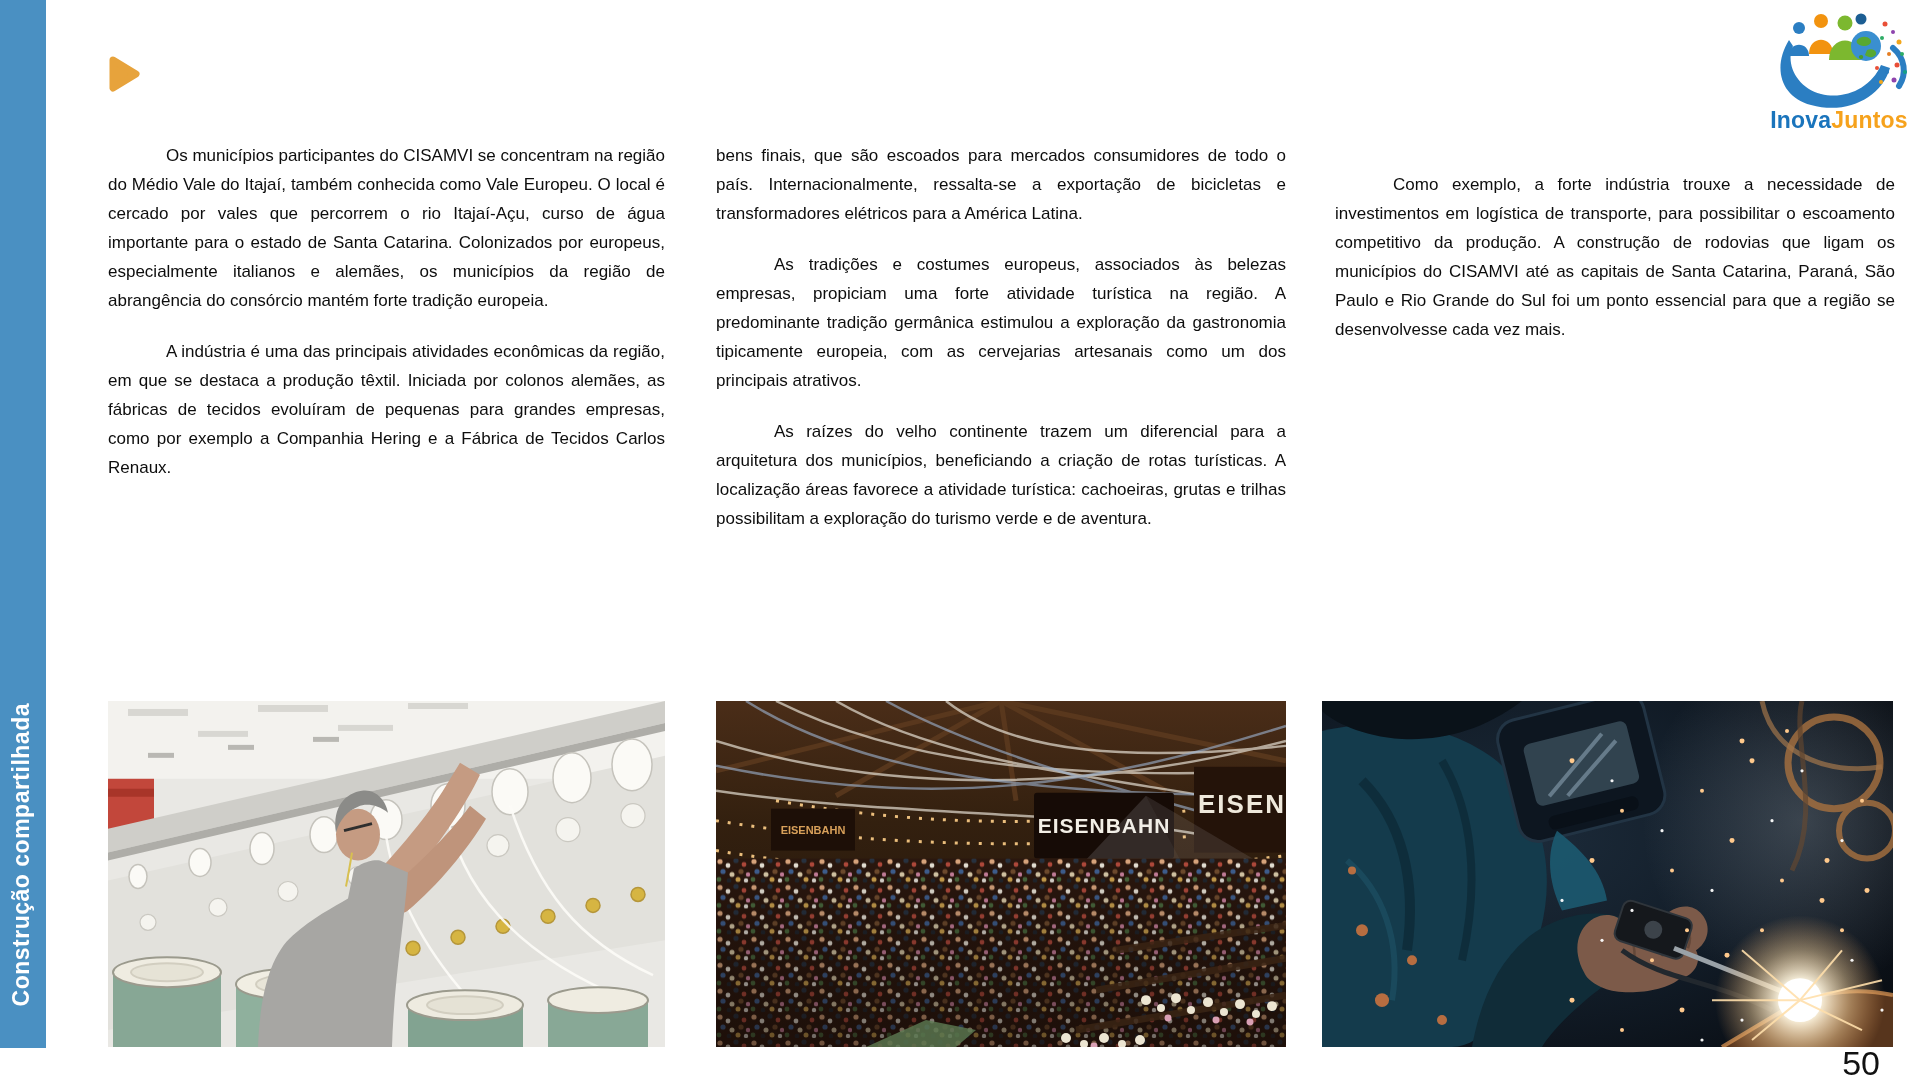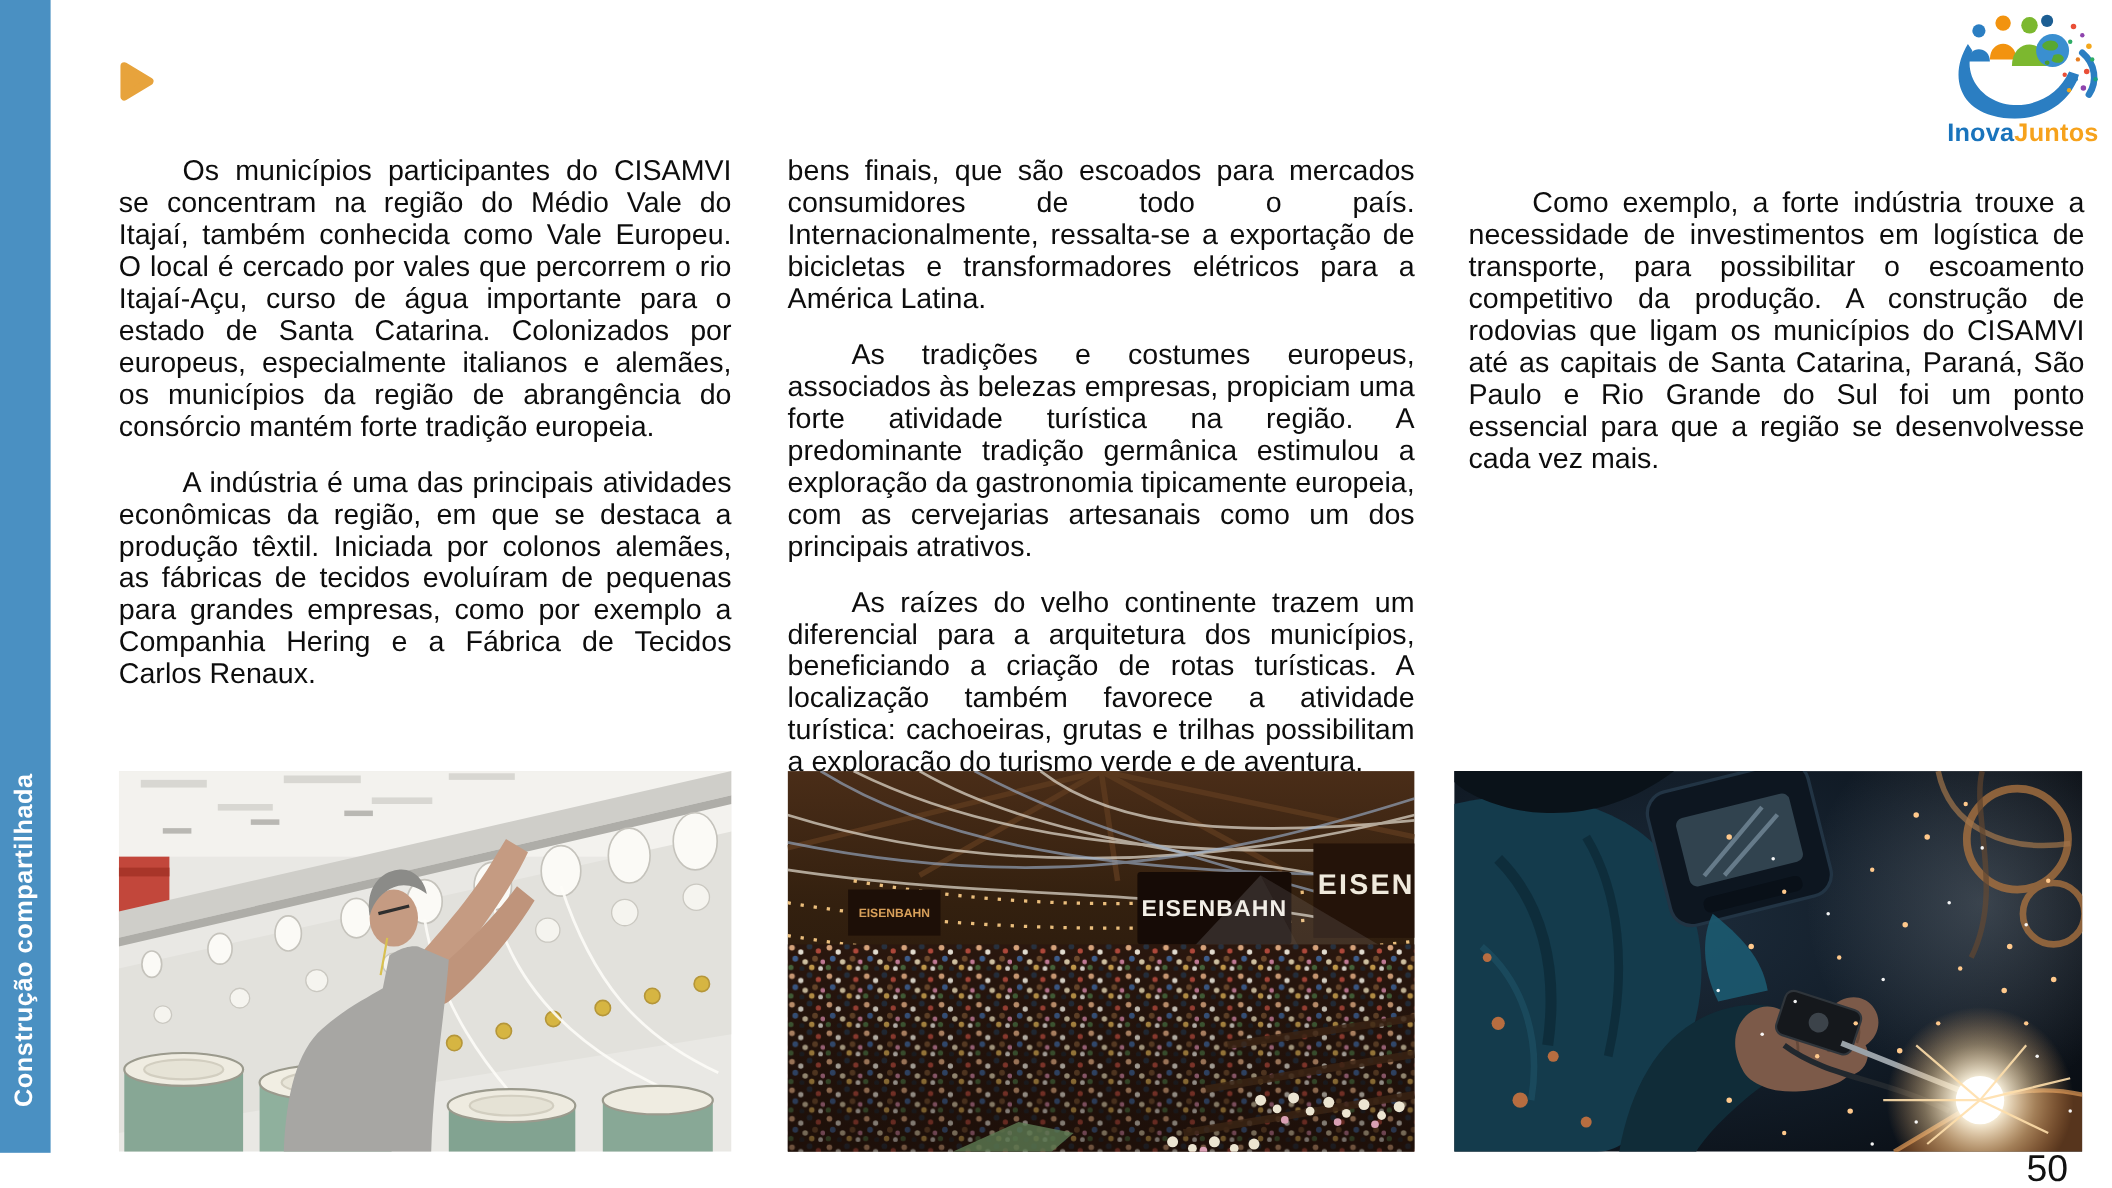--- a/index.html
+++ b/index.html
@@ -11,21 +11,21 @@
         color:#ffffff;font-weight:bold;font-size:23px;letter-spacing:.5px;white-space:nowrap;}
   
   .triangle{position:absolute;left:108px;top:55px;width:33px;height:38px;}
   
   .logo{position:absolute;left:1758px;top:8px;width:142px;height:128px;text-align:center;margin-left:10px;}
   .logo svg{display:block;margin:0 auto;}
   .logo-text{font-weight:bold;font-size:23px;line-height:24px;letter-spacing:.2px;}
   .lt-blue{color:#1a74bc;}
   .lt-orange{color:#f6a21c;}
   
-  .col{position:absolute;top:141px;font-size:26px;line-height:29px;text-align:justify;color:#0d0d0d;}
+  .col{position:absolute;top:141px;font-size:17px;line-height:29px;text-align:justify;color:#0d0d0d;}
   .col p{margin:0 0 22px 0;text-indent:58px;}
   .col p.cont{text-indent:0;}
   .col1{left:108px;width:557px;}
   .col2{left:716px;width:570px;}
   .col3{left:1335px;width:560px;padding-top:29px;}
   
   .photo{position:absolute;top:701px;height:346px;}
   .photo svg{width:100%;height:100%;display:block;}
   .photo1{left:108px;width:557px;}
   .photo2{left:716px;width:570px;}
@@ -80,21 +80,21 @@
   </div>
 
   <div class="col col1">
     <p>Os municípios participantes do CISAMVI se concentram na região do Médio Vale do Itajaí, também conhecida como Vale Europeu. O local é cercado por vales que percorrem o rio Itajaí-Açu, curso de água importante para o estado de Santa Catarina. Colonizados por europeus, especialmente italianos e alemães, os municípios da região de abrangência do consórcio mantém forte tradição europeia.</p>
     <p>A indústria é uma das principais atividades econômicas da região, em que se destaca a produção têxtil. Iniciada por colonos alemães, as fábricas de tecidos evoluíram de pequenas para grandes empresas, como por exemplo a Companhia Hering e a Fábrica de Tecidos Carlos Renaux.</p>
   </div>
 
   <div class="col col2">
     <p class="cont">bens finais, que são escoados para mercados consumidores de todo o país. Internacionalmente, ressalta-se a exportação de bicicletas e transformadores elétricos para a América Latina.</p>
     <p>As tradições e costumes europeus, associados às belezas empresas, propiciam uma forte atividade turística na região. A predominante tradição germânica estimulou a exploração da gastronomia tipicamente europeia, com as cervejarias artesanais como um dos principais atrativos.</p>
-    <p>As raízes do velho continente trazem um diferencial para a arquitetura dos municípios, beneficiando a criação de rotas turísticas. A localização também favorece a atividade turística: cachoeiras, grutas e trilhas possibilitam a exploração do turismo verde e de aventura.</p>
+    <p>As raízes do velho continente trazem um diferencial para a arquitetura dos municípios, beneficiando a criação de rotas turísticas. A localização áreas favorece a atividade turística: cachoeiras, grutas e trilhas possibilitam a exploração do turismo verde e de aventura.</p>
   </div>
 
   <div class="col col3">
     <p>Como exemplo, a forte indústria trouxe a necessidade de investimentos em logística de transporte, para possibilitar o escoamento competitivo da produção. A construção de rodovias que ligam os municípios do CISAMVI até as capitais de Santa Catarina, Paraná, São Paulo e Rio Grande do Sul foi um ponto essencial para que a região se desenvolvesse cada vez mais.</p>
   </div>
 
   <div class="photo photo1">
     <svg viewBox="0 0 557 347" preserveAspectRatio="none">
       <rect width="557" height="347" fill="#e9e8e4"></rect>
       <rect width="557" height="78" fill="#f3f2ee"></rect>

